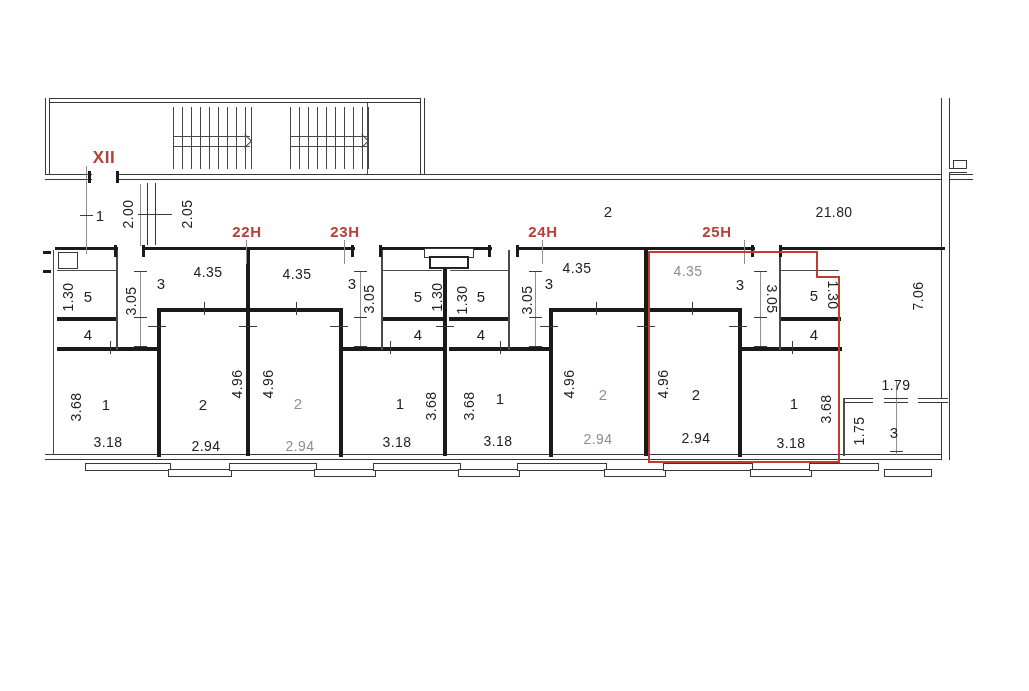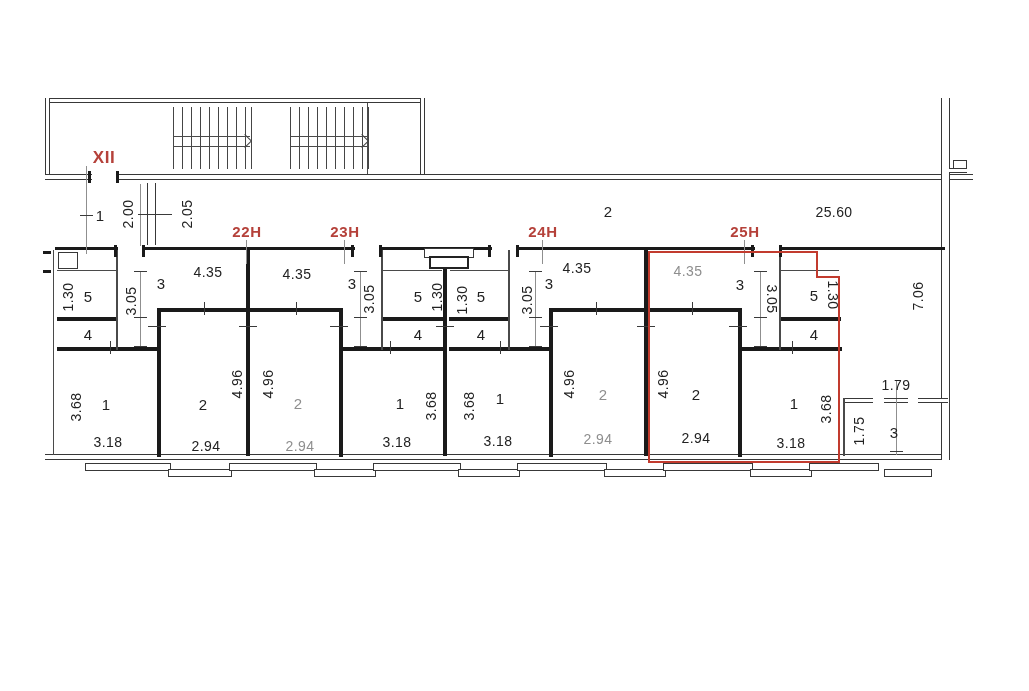--- a/index.html
+++ b/index.html
@@ -175,27 +175,27 @@
       <div class="g g-red" style="left: 838px; top: 276px; width: 2px; height: 187px;"></div>
       <div class="g g-red" style="left: 648px; top: 461px; width: 192px; height: 2px;"></div>
       <div class="g g-red" style="left: 648px; top: 251px; width: 2px; height: 212px;"></div>
     </div>
 
   <span class="lbl red big" style="left:104px;top:157px">XII</span>
   <span class="lbl num" style="left:100px;top:215px">1</span>
   <span class="lbl rot" style="left:128px;top:214px">2.00</span>
   <span class="lbl rot" style="left:187px;top:214px">2.05</span>
   <span class="lbl num" style="left:608px;top:211px">2</span>
-  <span class="lbl" style="left:834px;top:212px">25.60</span>
+  <span class="lbl" style="left:834px;top:212px">21.80</span>
   <span class="lbl rot" style="left:918px;top:296px">7.06</span>
 
   <span class="lbl red" style="left:247px;top:231px">22Н</span>
   <span class="lbl red" style="left:345px;top:231px">23Н</span>
   <span class="lbl red" style="left:543px;top:231px">24Н</span>
-  <span class="lbl red" style="left:745px;top:231px">25Н</span>
+  <span class="lbl red" style="left:717px;top:231px">25Н</span>
 
   <span class="lbl num" style="left:161px;top:283px">3</span>
   <span class="lbl" style="left:208px;top:272px">4.35</span>
   <span class="lbl rot" style="left:131px;top:301px">3.05</span>
   <span class="lbl num" style="left:88px;top:296px">5</span>
   <span class="lbl rot" style="left:68px;top:297px">1.30</span>
   <span class="lbl num" style="left:88px;top:334px">4</span>
   <span class="lbl num" style="left:106px;top:404px">1</span>
   <span class="lbl rot" style="left:76px;top:407px">3.68</span>
   <span class="lbl" style="left:108px;top:442px">3.18</span>

